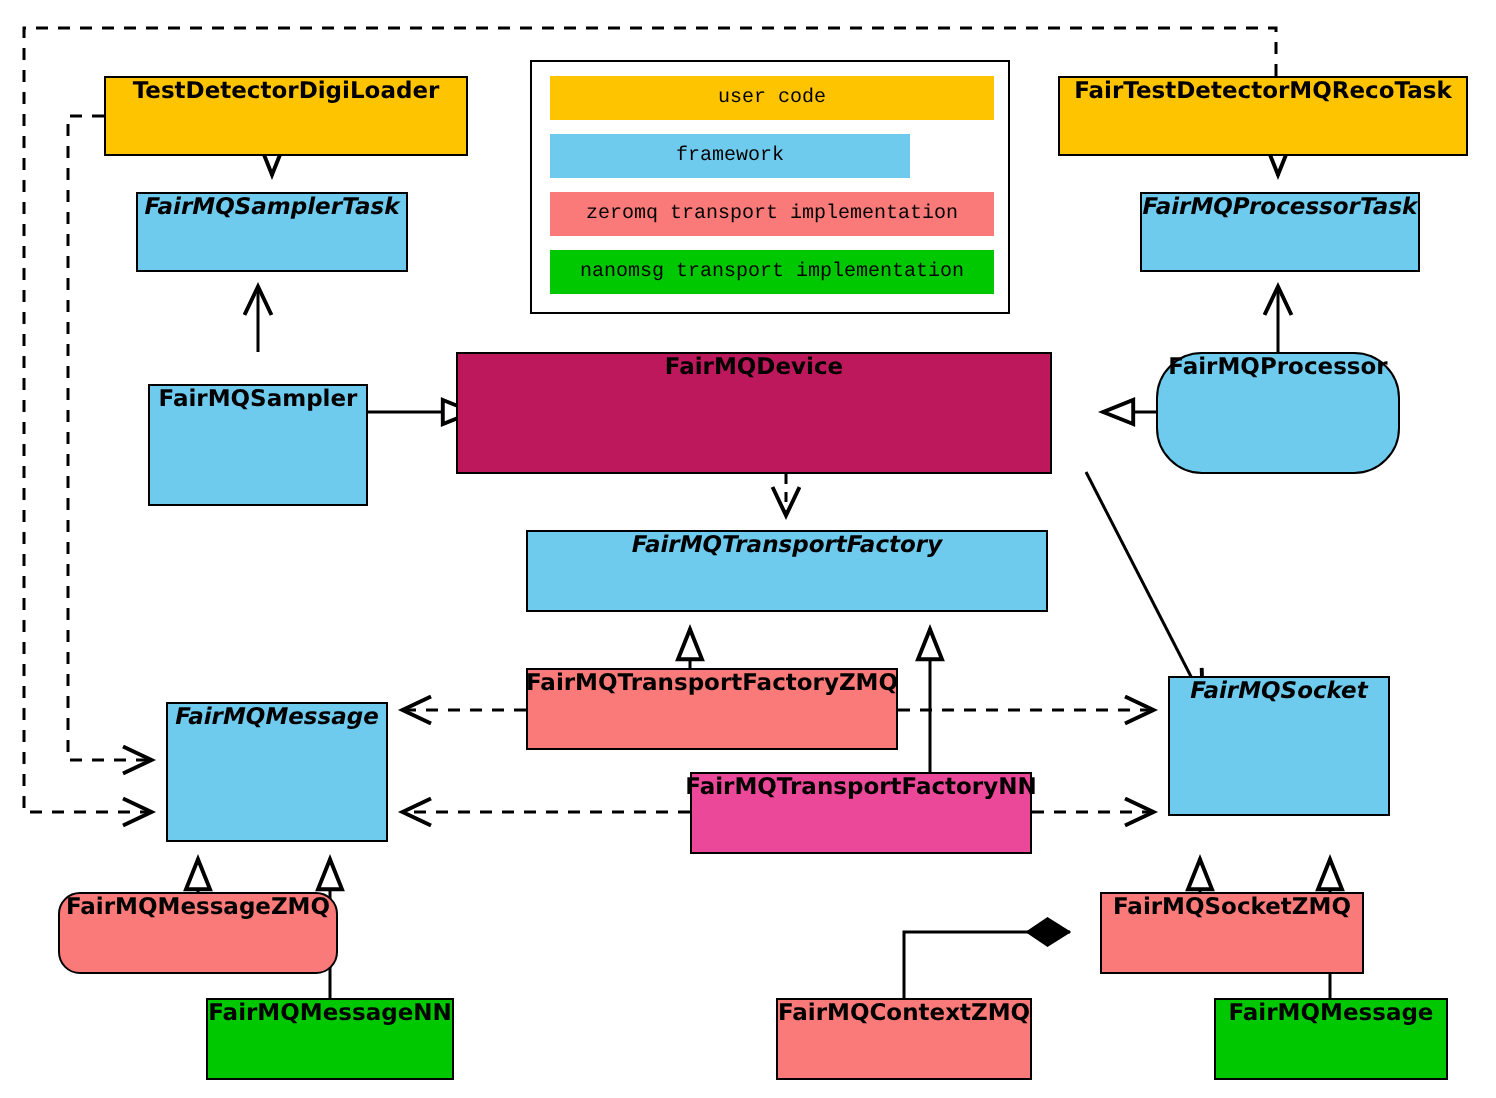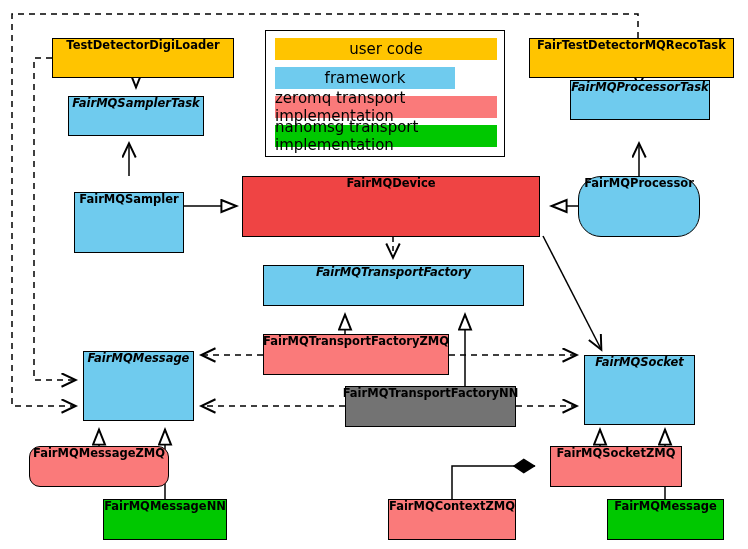--- a/index.html
+++ b/index.html
@@ -24,23 +24,24 @@
     box-sizing:border-box;
     background:#ffffff;
     border:1.6px solid #000000;
     z-index:4;
     padding:0;
   }
   .legend-row{
     position:absolute;
     box-sizing:border-box;
     display:flex;align-items:center;justify-content:center;
-    font-size:15px;
+    font-size:10px;
     font-weight:normal;
     color:#000000;
+    font-family:Liberation Mono, monospace;
   }
 </style>
 </head>
 <body>
 
 <div id="canvas">
 
   <svg id="wires" viewBox="0 0 748 549" xmlns="http://www.w3.org/2000/svg">
     <defs>
       <marker id="hollowTri" markerWidth="14" markerHeight="14" refX="11.4" refY="5" orient="auto">
@@ -120,53 +121,53 @@
   </div>
 
   <div class="node" style="left:529px;top:38px;width:205px;height:40px;background:#FFC400;">
     <span>FairTestDetectorMQRecoTask</span>
   </div>
 
   <div class="node abstract" style="left:68px;top:96px;width:136px;height:40px;background:#6FCBEE;">
     <span>FairMQSamplerTask</span>
   </div>
 
-  <div class="node abstract" style="left:570px;top:80px;width:140px;height:40px;background:#6FCBEE;">
+  <div class="node abstract" style="left:570px;top:96px;width:140px;height:40px;background:#6FCBEE;">
     <span>FairMQProcessorTask</span>
   </div>
 
   <div class="node" style="left:74px;top:176px;width:110px;height:61px;background:#6FCBEE;margin-top:16px;">
     <span>FairMQSampler</span>
   </div>
 
-  <div class="node" style="left:242px;top:176px;width:298px;height:61px;background:#ef4444;">
+  <div class="node" style="left:228px;top:176px;width:298px;height:61px;background:#be185d;">
     <span>FairMQDevice</span>
   </div>
 
   <div class="node" style="left:578px;top:176px;width:122px;height:61px;background:#6FCBEE;border-radius:23px;">
     <span>FairMQProcessor</span>
   </div>
 
   <div class="node abstract" style="left:263px;top:265px;width:261px;height:41px;background:#6FCBEE;">
     <span>FairMQTransportFactory</span>
   </div>
 
   <div class="node" style="left:263px;top:334px;width:186px;height:41px;background:#FA7A7A;">
     <span>FairMQTransportFactoryZMQ</span>
   </div>
 
-  <div class="node" style="left:345px;top:386px;width:171px;height:41px;background:#737373;">
+  <div class="node" style="left:345px;top:386px;width:171px;height:41px;background:#ec4899;">
     <span>FairMQTransportFactoryNN</span>
   </div>
 
   <div class="node abstract" style="left:83px;top:351px;width:111px;height:70px;background:#6FCBEE;">
     <span>FairMQMessage</span>
   </div>
 
-  <div class="node abstract" style="left:584px;top:355px;width:111px;height:70px;background:#6FCBEE;">
+  <div class="node abstract" style="left:584px;top:338px;width:111px;height:70px;background:#6FCBEE;">
     <span>FairMQSocket</span>
   </div>
 
   <div class="node" style="left:29px;top:446px;width:140px;height:41px;background:#FA7A7A;border-radius:11px;">
     <span>FairMQMessageZMQ</span>
   </div>
 
   <div class="node" style="left:103px;top:499px;width:124px;height:41px;background:#00C800;">
     <span>FairMQMessageNN</span>
   </div>

